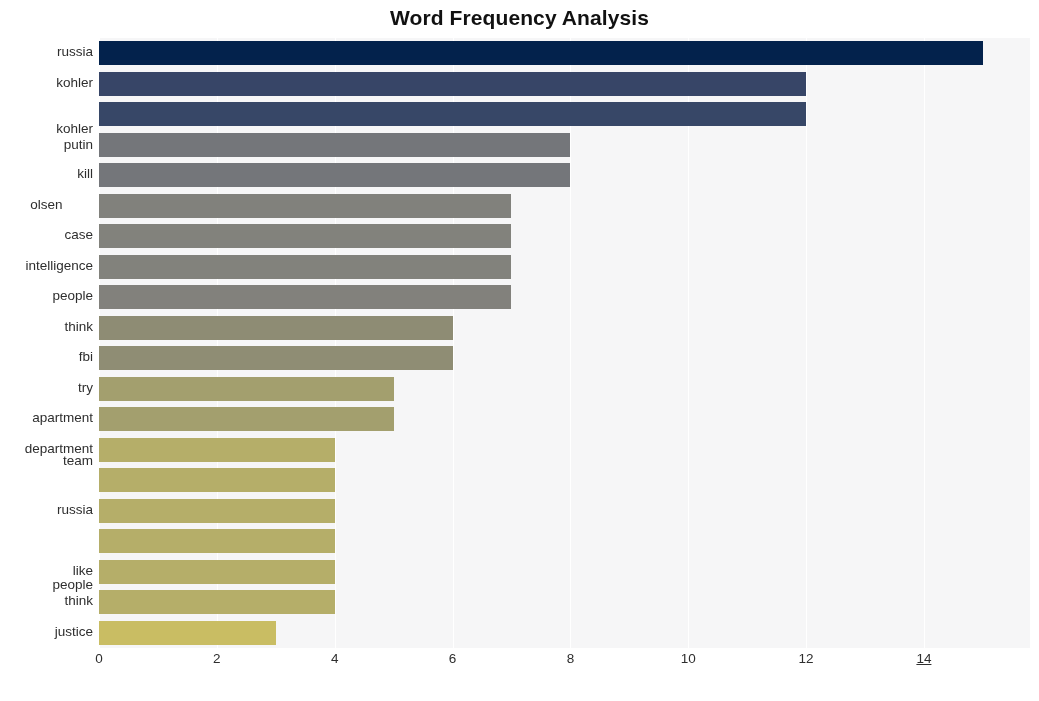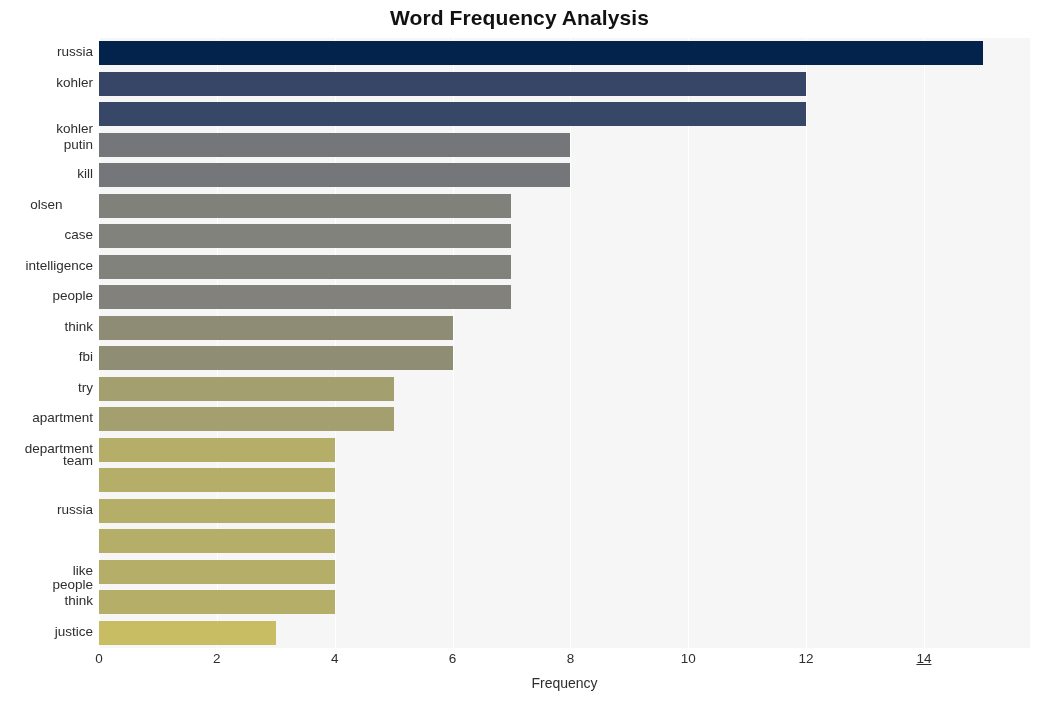--- a/index.html
+++ b/index.html
@@ -218,15 +218,14 @@
       <div class="x-tick-label" style="left: 99px;">0</div>
       <div class="x-tick-label" style="left: 216.848px;">2</div>
       <div class="x-tick-label" style="left: 334.696px;">4</div>
       <div class="x-tick-label" style="left: 452.544px;">6</div>
       <div class="x-tick-label" style="left: 570.392px;">8</div>
       <div class="x-tick-label" style="left: 688.241px;">10</div>
       <div class="x-tick-label" style="left: 806.089px; text-align: right;">12</div>
       <div class="x-tick-label" style="left: 923.937px; text-decoration: underline;">14</div>
     </div>
 
-  <div id="x-axis-title">Frequency</div>
 
 </div>
 
 </body></html>

